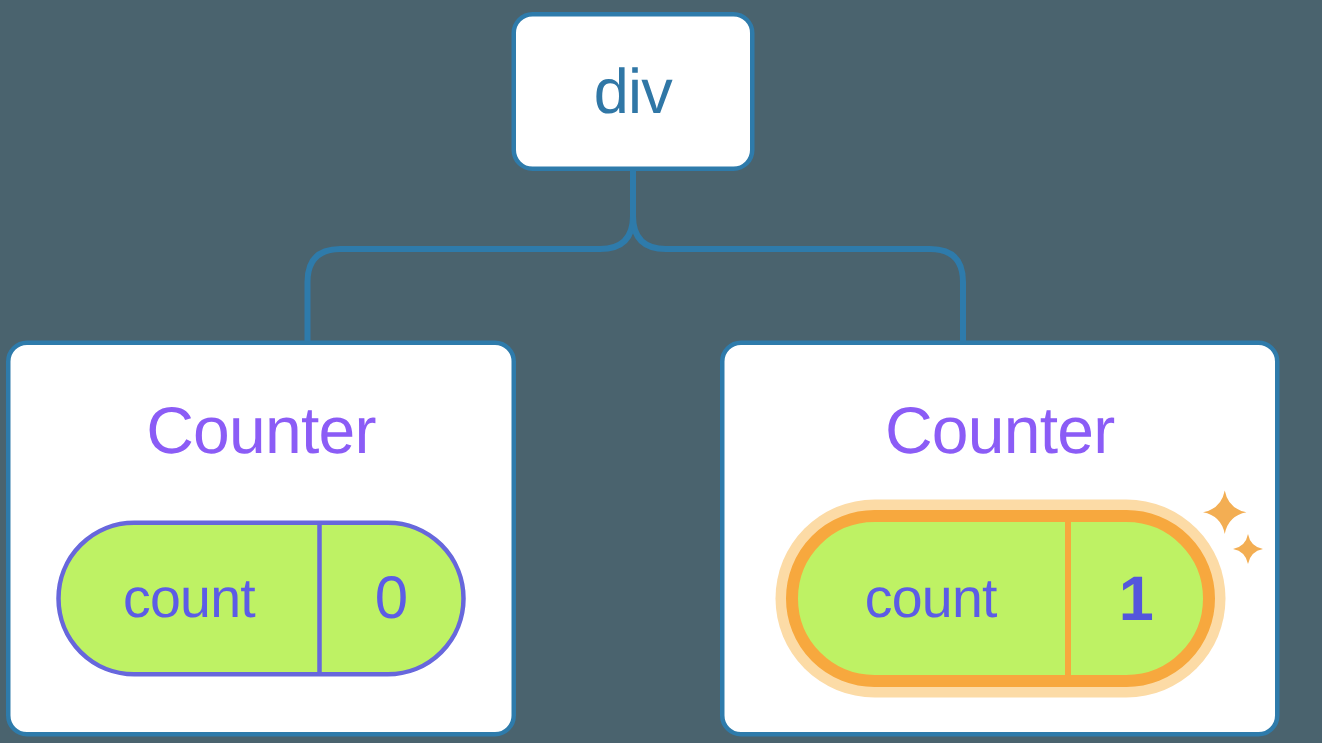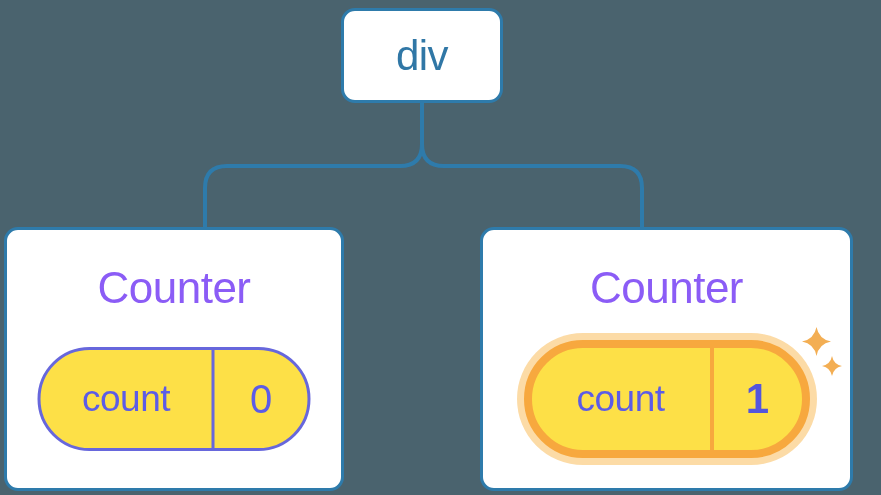--- a/index.html
+++ b/index.html
@@ -16,21 +16,21 @@
   }
   .connectors {
     position: absolute;
     left: 0; top: 0;
     width: 881px; height: 495px;
     z-index: 1;
   }
   .node-root {
     position: absolute;
     left: 341px; top: 8px;
-    width: 162px; height: 95px;
+    width: 162px; height: 106px;
     background: #ffffff;
     border: 3px solid #2e7bab;
     border-radius: 14px;
     box-sizing: border-box;
     display: flex;
     align-items: center;
     justify-content: center;
     z-index: 2;
   }
   .node-root-label {
@@ -57,21 +57,21 @@
     text-align: center;
     font-size: 44px;
     color: #8b5cf6;
     letter-spacing: -0.5px;
   }
   .pill {
     position: absolute;
     left: 50%;
     transform: translateX(-50%);
     box-sizing: border-box;
-    background: #fde047;
+    background: #bef264;
     display: flex;
     align-items: stretch;
   }
   .pill-normal {
     top: 117px;
     width: 273px; height: 104px;
     border: 3px solid #6767dc;
     border-radius: 52px;
   }
   .pill-highlight {

